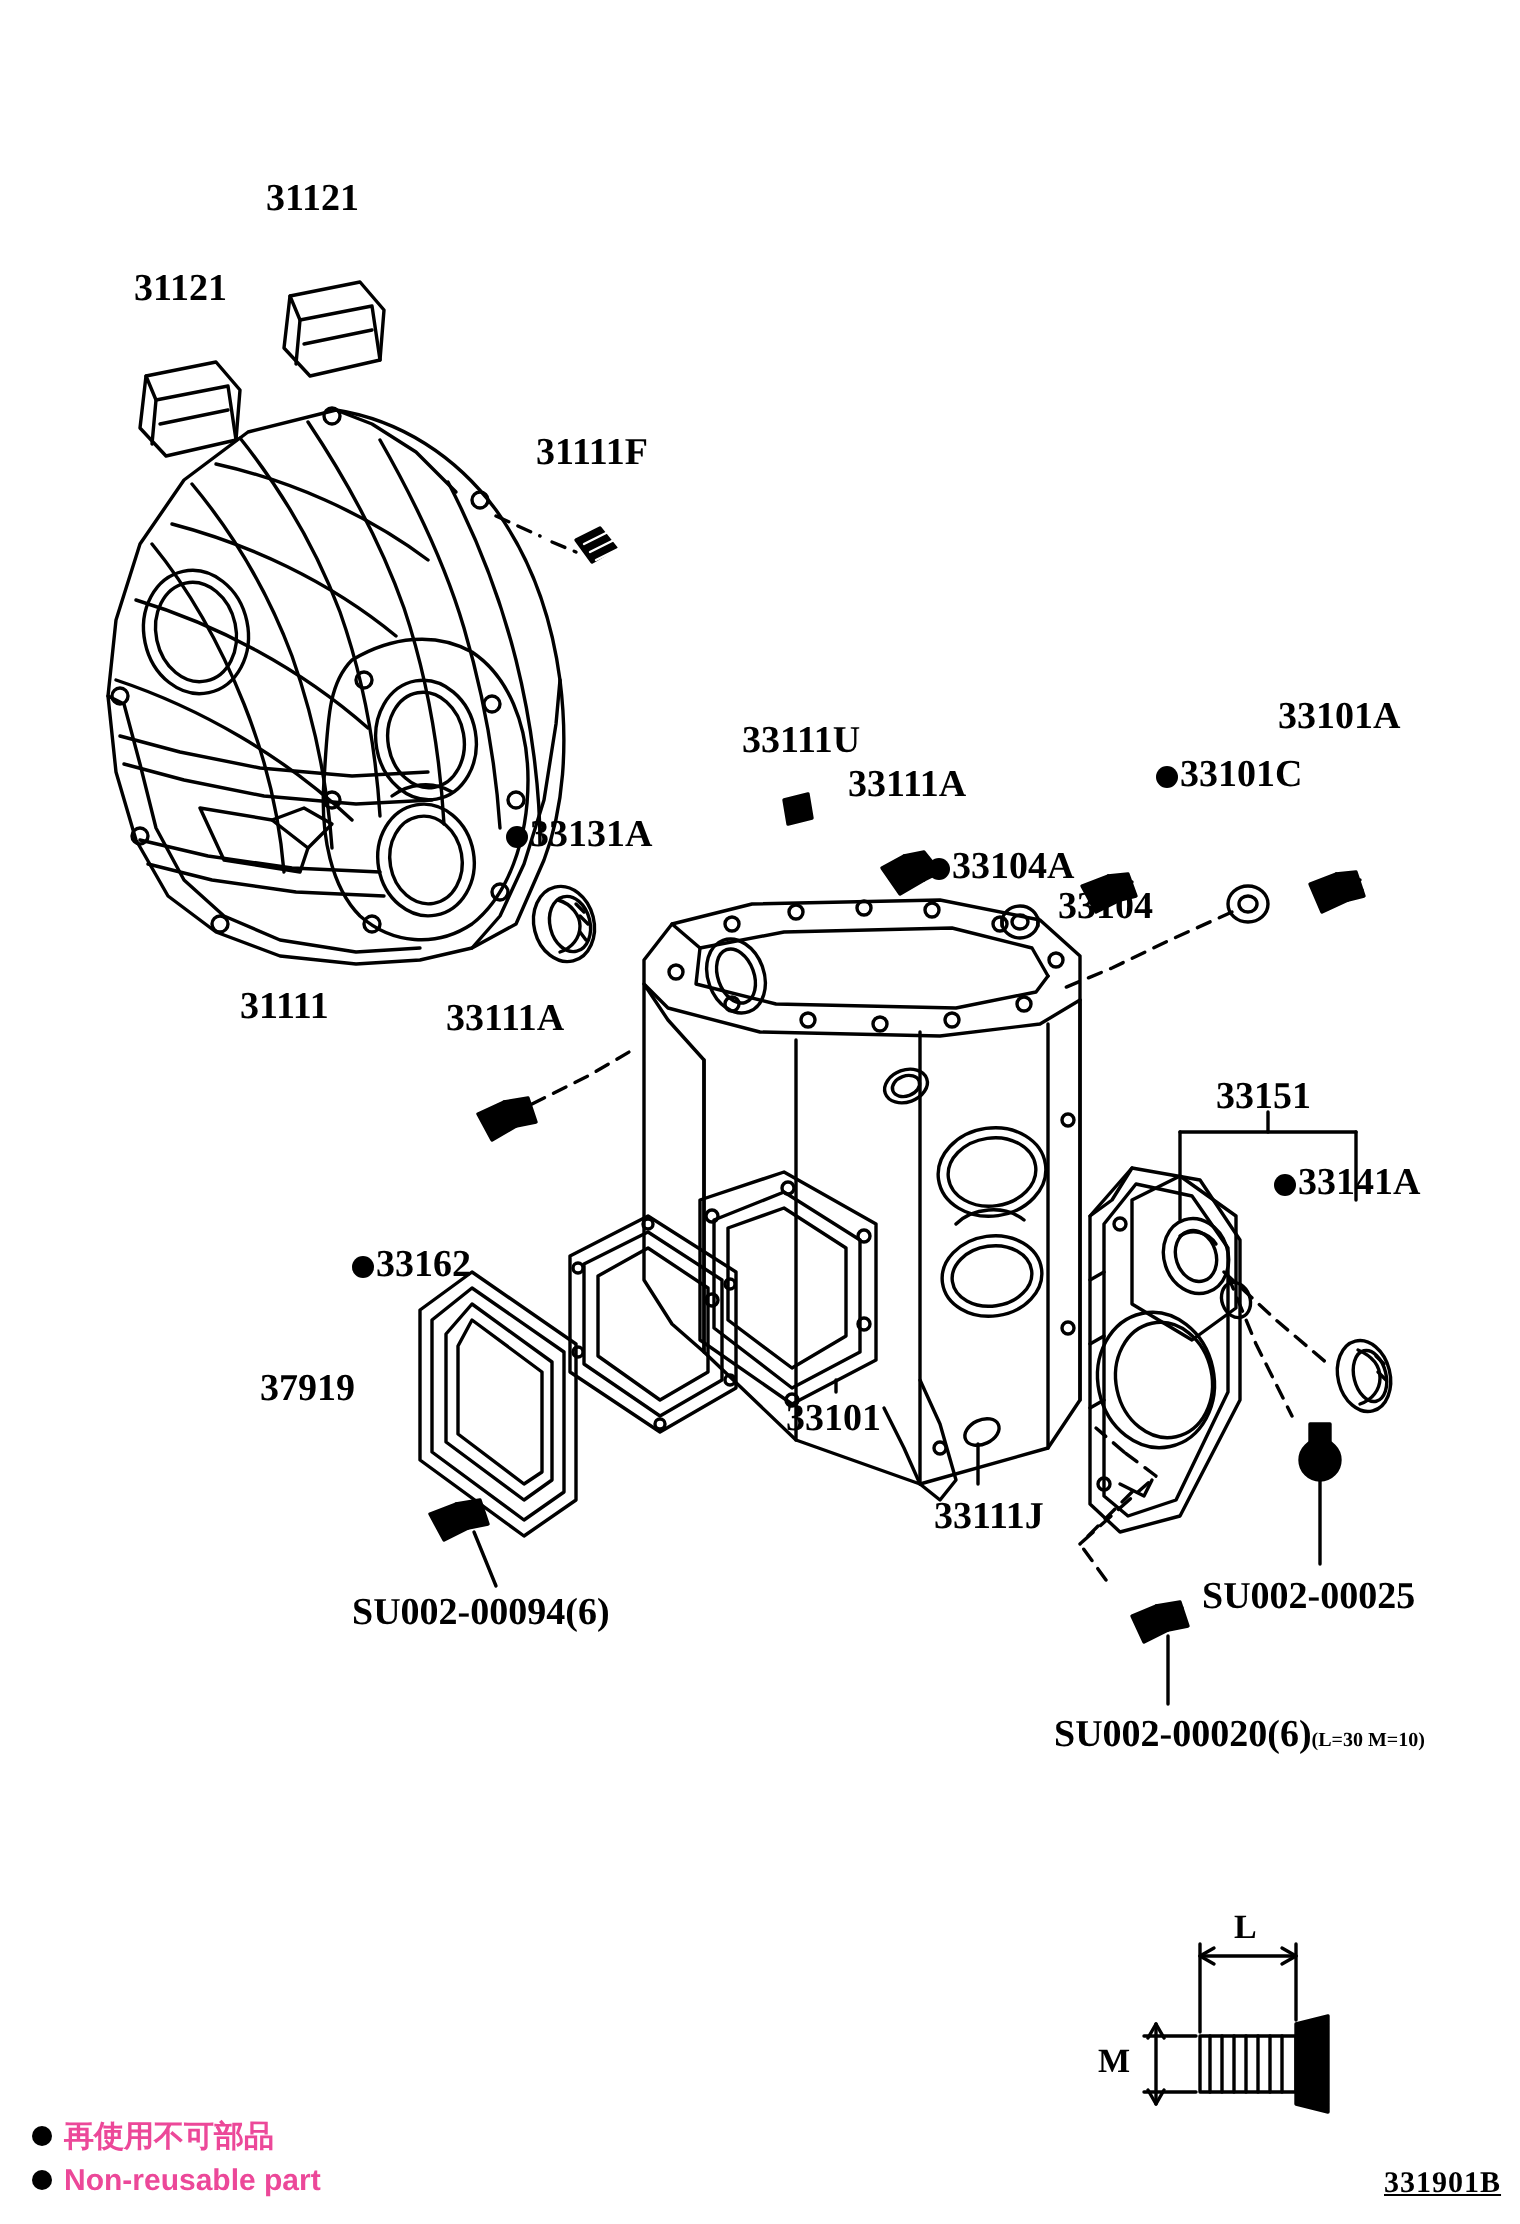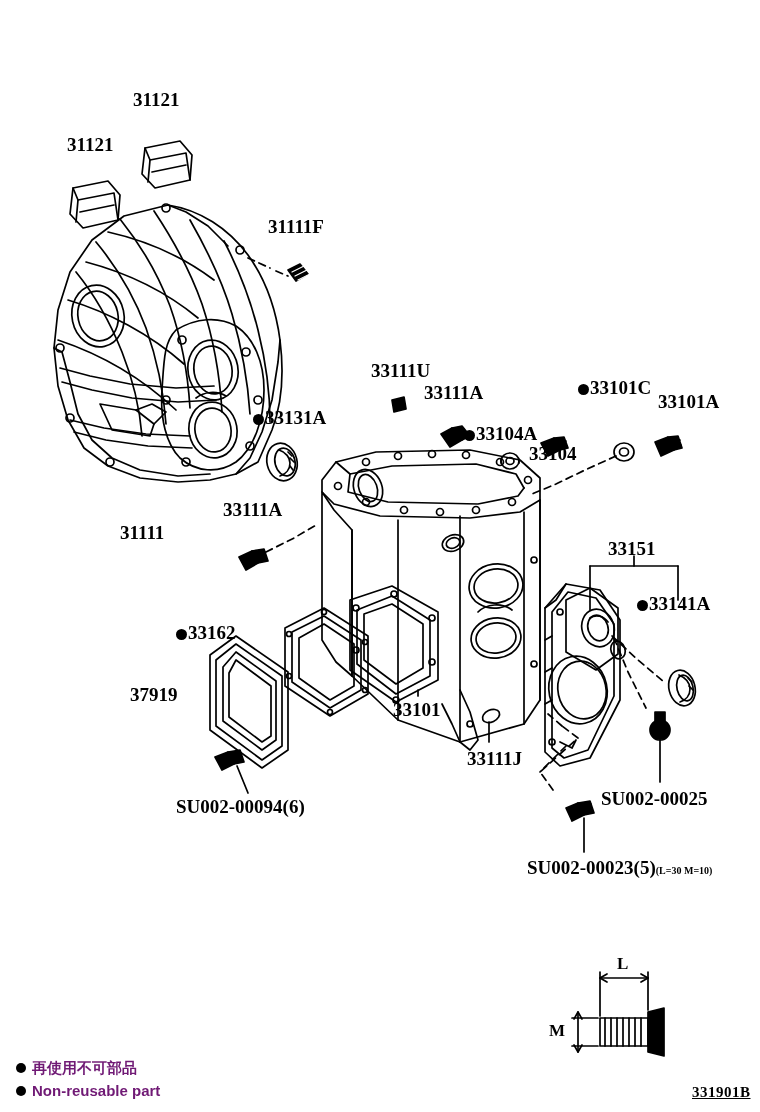--- a/index.html
+++ b/index.html
@@ -46,21 +46,21 @@
     border-radius: 50%;
     background: #000;
     vertical-align: -1px;
     margin-right: 1px;
   }
   .legend {
     position: absolute;
     left: 16px;
     font-size: 15px;
     font-weight: bold;
-    color: #701a75;
+    color: #ec4899;
     white-space: nowrap;
     font-family: "Liberation Sans", sans-serif;
   }
   .legend .bullet { width: 10px; height: 10px; margin-right: 6px; vertical-align: 0px; }
   .legend-jp {
     font-family: "DejaVu Sans", sans-serif;
     font-size: 15px;
   }
   .suffix {
     font-size: 10px;
@@ -386,21 +386,21 @@
 
   <div class="label" style="left:67px; top:135px;">
     <span>31121</span>
   </div>
   <div class="label" style="left:133px; top:90px;">
     <span>31121</span>
   </div>
   <div class="label" style="left:268px; top:217px;">
     <span>31111F</span>
   </div>
-  <div class="label" style="left:120px; top:523px;">
+  <div class="label" style="left:120px; top:494px;">
     <span>31111</span>
   </div>
   <div class="label" style="left:253px; top:408px;">
     <span class="bullet"></span><span>33131A</span>
   </div>
   <div class="label" style="left:223px; top:500px;">
     <span>33111A</span>
   </div>
   <div class="label" style="left:371px; top:361px;">
     <span>33111U</span>
@@ -410,50 +410,50 @@
   </div>
   <div class="label" style="left:464px; top:424px;font-family:Liberation Serif, serif;">
     <span class="bullet"></span><span>33104A</span>
   </div>
   <div class="label" style="left:529px; top:400px;margin-top:44px;">
     <span>33104</span>
   </div>
   <div class="label" style="left:578px; top:378px;">
     <span class="bullet"></span><span>33101C</span>
   </div>
-  <div class="label" style="left:658px; top:349px;margin-top:43px;">
+  <div class="label" style="left:639px; top:349px;">
     <span>33101A</span>
   </div>
   <div class="label" style="left:176px; top:623px;">
     <span class="bullet"></span><span>33162</span>
   </div>
   <div class="label" style="left:130px; top:685px;">
     <span>37919</span>
   </div>
   <div class="label" style="left:393px; top:700px;">
     <span>33101</span>
   </div>
   <div class="label" style="left:467px; top:749px;">
     <span>33111J</span>
   </div>
   <div class="label" style="left:608px; top:539px;">
     <span>33151</span>
   </div>
-  <div class="label" style="left:637px; top:594px;text-align:center;">
+  <div class="label" style="left:637px; top:582px;text-align:center;">
     <span class="bullet"></span><span>33141A</span>
   </div>
   <div class="label" style="left:176px; top:797px;">
     <span>SU002-00094(6)</span>
   </div>
   <div class="label" style="left:601px; top:789px;">
     <span>SU002-00025</span>
   </div>
 
   <div class="label" style="left:527px; top:858px;">
-    <span>SU002-00023(5)</span><span class="suffix">(L=30 M=10)</span>
+    <span>SU002-00020(6)</span><span class="suffix">(L=30 M=10)</span>
   </div>
 
   <div class="label dim" style="left:617px; top:955px;">
     <span>L</span>
   </div>
   <div class="label dim" style="left:549px; top:1022px;">
     <span>M</span>
   </div>
 
   <div class="legend legend-jp" style="top:1059px;">

